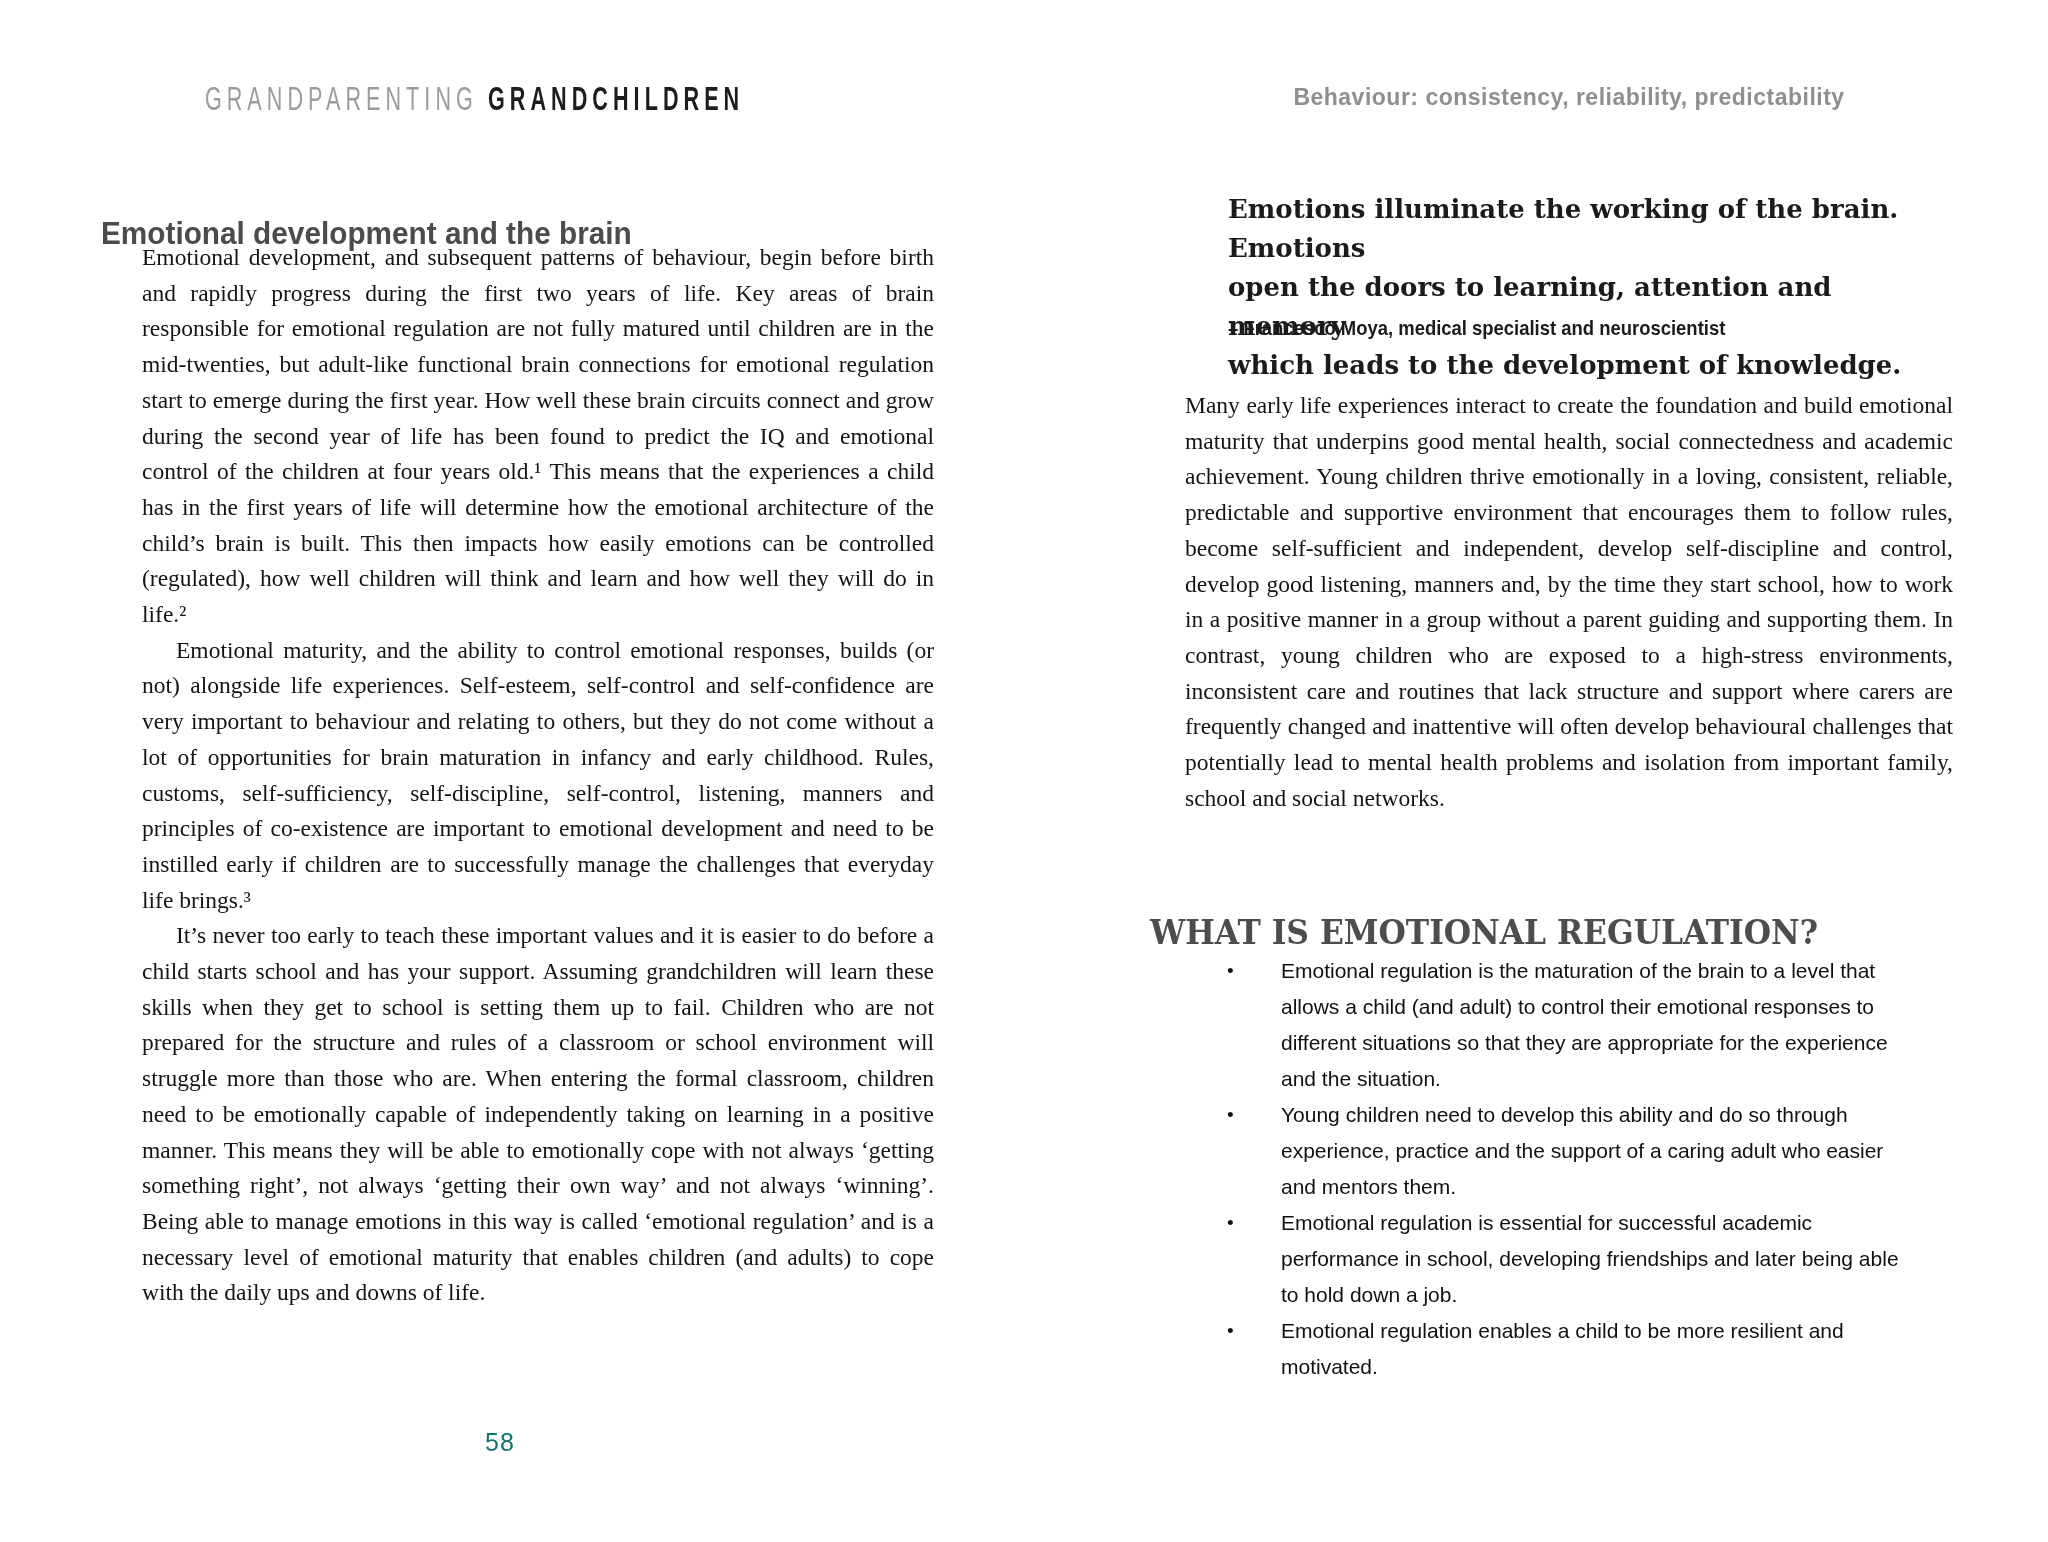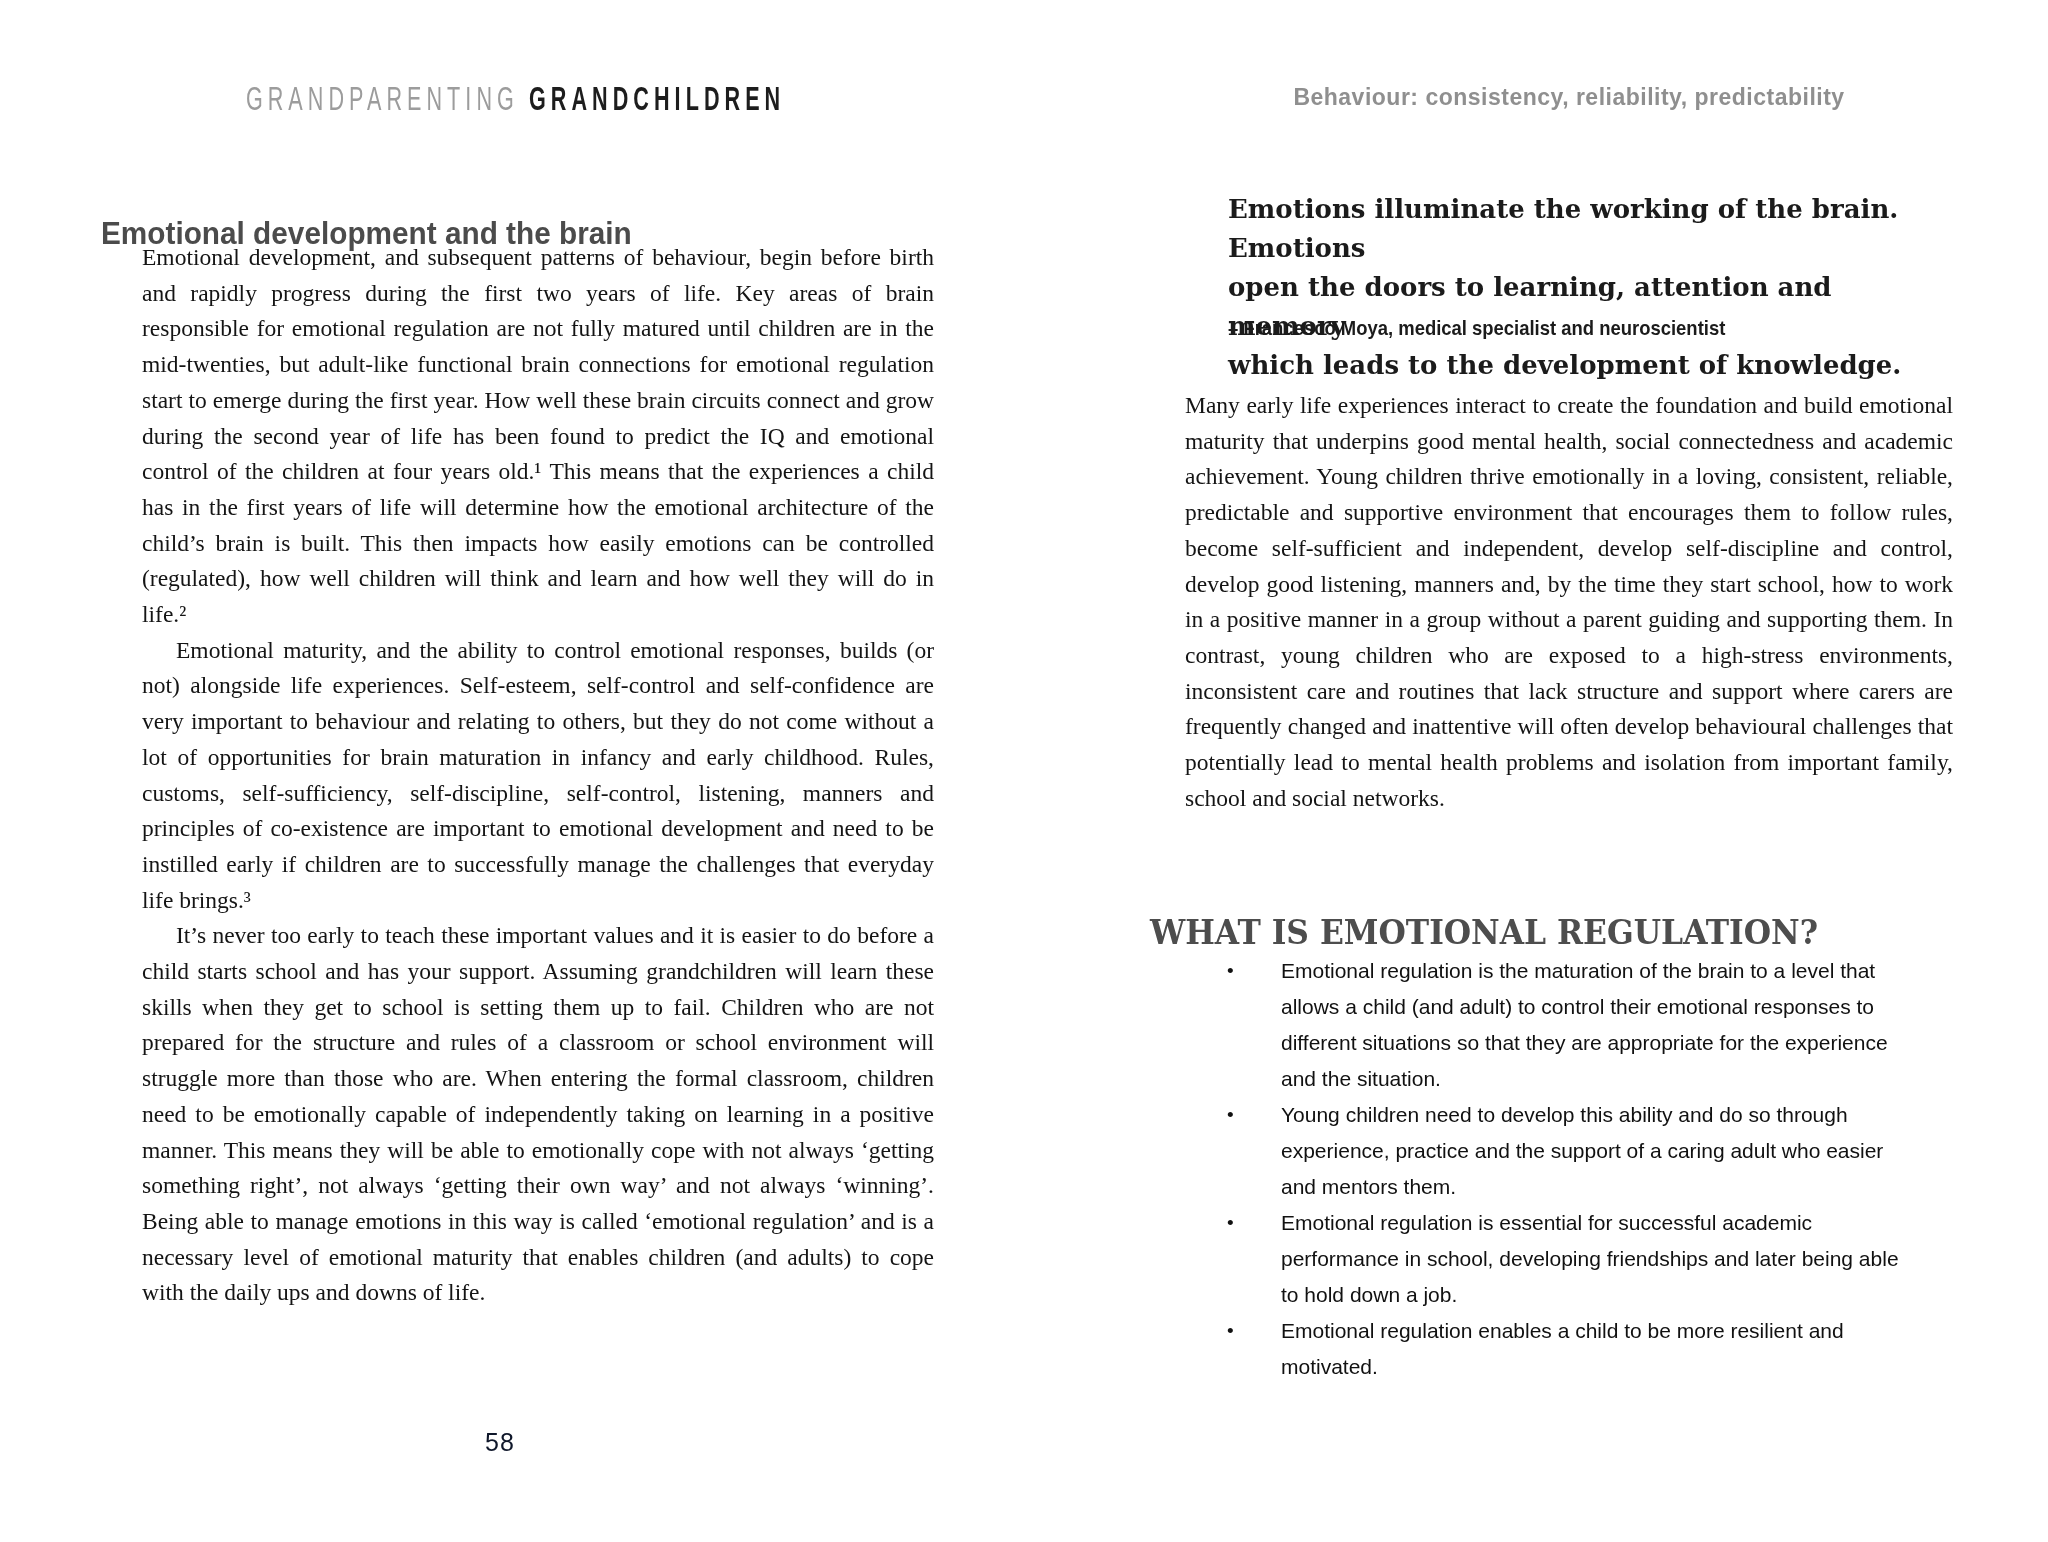--- a/index.html
+++ b/index.html
@@ -6,21 +6,21 @@
   .spread{
     position:relative;
     width:2048px;height:1542px;
     background:#ffffff;
     overflow:hidden;
     font-family:"Liberation Serif",serif;
   }
   
   .lp-runhead{
     position:absolute;left:100px;top:80px;width:832px;
-    text-align:center;white-space:nowrap;
+    white-space:nowrap;
   }
   .lp-runhead-inner{
     display:inline-block;
     font-family:"Liberation Sans",sans-serif;
     font-size:30px;letter-spacing:7px;
     transform:scale(0.72,1.12);transform-origin:center top;
     white-space:nowrap;
   }
   .runhead-light{color:#9c9c9c;font-weight:400;margin-right:14px;}
   .runhead-dark{color:#1d1d1d;font-weight:700;}
@@ -34,21 +34,21 @@
   .lp-body{
     position:absolute;left:142px;top:240px;width:792px;
     font-size:23.5px;line-height:35.7px;color:#141414;
     text-align:justify;
   }
   .lp-body p{margin:0;}
   .lp-body p + p{text-indent:34px;}
   .pagenum{
     position:absolute;top:1428px;
     font-family:"Liberation Sans",sans-serif;
-    font-size:25px;font-weight:300;color:#0f172a;
+    font-size:25px;font-weight:300;color:#0f766e;
     text-align:center;letter-spacing:1px;
   }
   .pagenum-left{left:100px;width:800px;}
   .pagenum-right{left:1185px;width:740px;}
   
   .rp-runhead{
     position:absolute;left:1185px;top:84px;width:768px;
     text-align:center;
     font-family:"Liberation Sans",sans-serif;
     font-size:23px;font-weight:700;color:#8f8f8f;

